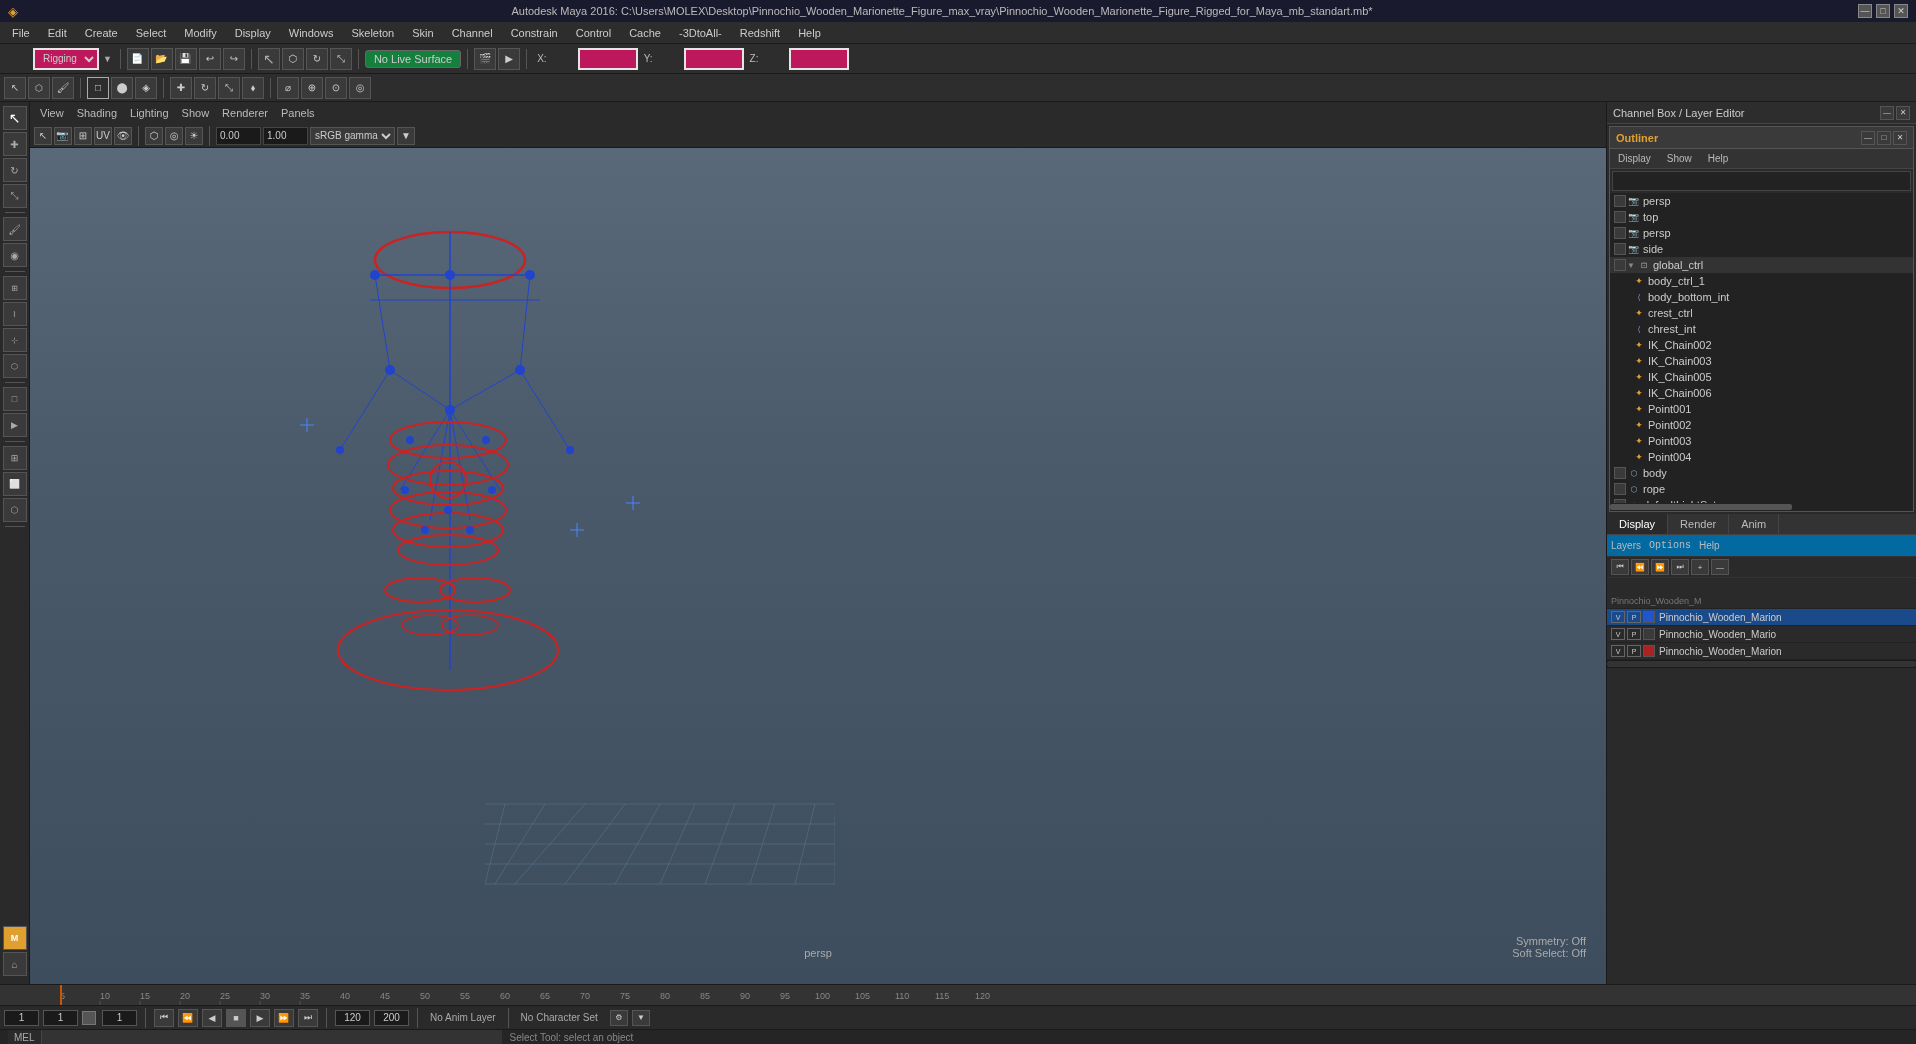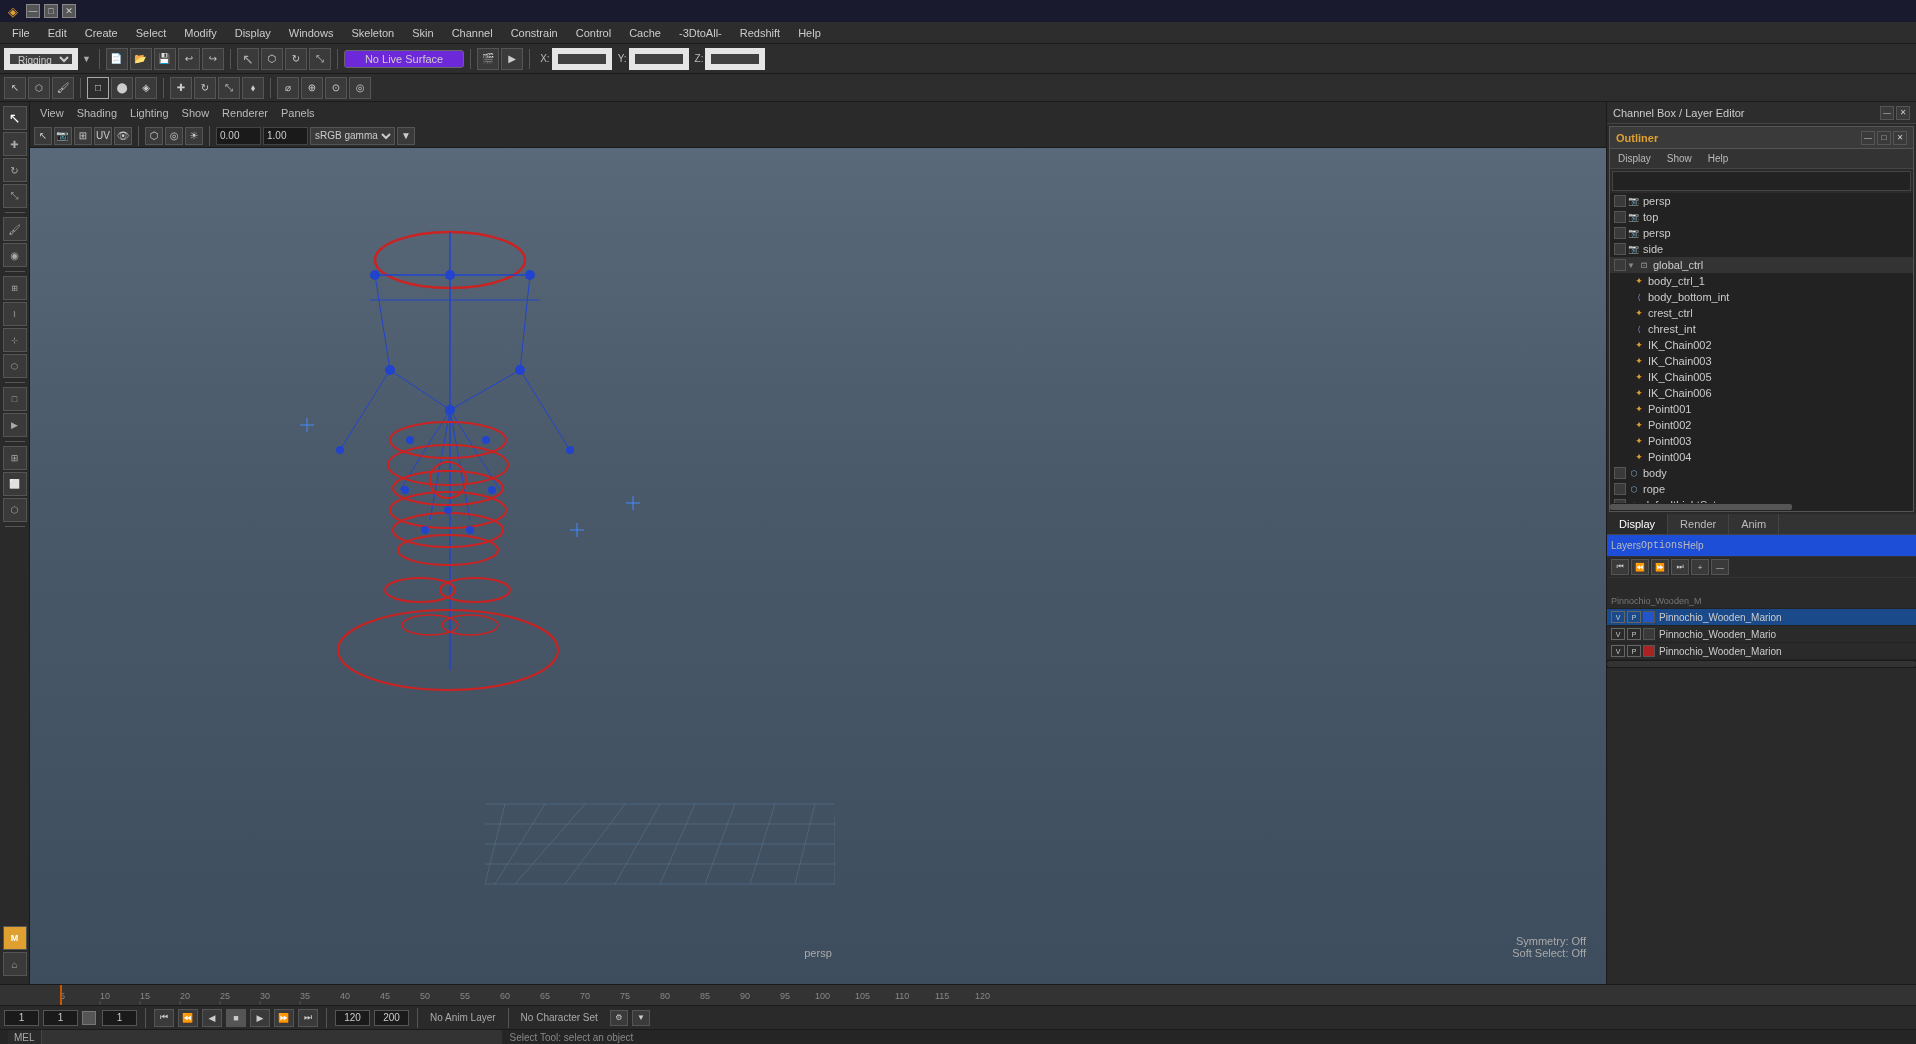--- a/index.html
+++ b/index.html
@@ -96,34 +96,35 @@
       border: 1px solid #555;
       display: flex;
       align-items: center;
       justify-content: center;
       cursor: pointer;
       color: #ccc;
       font-size: 10px;
     }
     .tb-dropdown {
       height: 22px;
-      background: #404040;
-      border: 6px solid #e5e5e5;
+      background: #be185d;
+      border: 2px solid #e5e5e5;
       color: #ccc;
       font-size: 10px;
       padding: 0 4px;
       cursor: pointer;
+      margin-left: 29px;
     }
 
     
     .no-live-surface {
-      background: #6d28d9;
+      background: #15803d;
       border: 1px solid #666;
       border-radius: 3px;
-      padding: 2px 20px;
+      padding: 2px 8px;
       color: #ccc;
       font-size: 11px;
       cursor: pointer;
     }
 
     
     #toolbar2 {
       position: absolute;
       top: 74px; left: 0; right: 0;
       height: 28px;
@@ -461,20 +462,21 @@
       position: absolute;
       background: #555;
       border-radius: 2px;
     }
   </style>
 </head>
 <body>
 
 <div id="title-bar">
   <span style="color:#e0a030; margin-right:8px; font-size:13px;">◈</span>
+  <span class="title-text">Autodesk Maya 2016: C:\Users\MOLEX\Desktop\Pinnochio_Wooden_Marionette_Figure_max_vray\Pinnochio_Wooden_Marionette_Figure_Rigged_for_Maya_mb_standart.mb*</span>
   <div class="win-controls">
     <div class="win-btn">—</div>
     <div class="win-btn">□</div>
     <div class="win-btn">✕</div>
   </div>
 </div>
 
 <div id="menu-bar">
   <span class="menu-item">File</span>
   <span class="menu-item">Edit</span>
@@ -841,21 +843,21 @@
       <div class="scroll-thumb" style="left:0; top:1px; width:60%; height:6px; background:#555;"></div>
     </div>
   </div>
 
   <div id="channel-tabs">
     <div class="channel-tab active">Display</div>
     <div class="channel-tab">Render</div>
     <div class="channel-tab">Anim</div>
   </div>
 
-  <div style="display:flex; background:#1d4ed8; border-bottom:1px solid #333; padding:0 4px; height:22px; align-items:center;">
+  <div style="display:flex; background:#0369a1; border-bottom:1px solid #333; padding:0 4px; gap:8px; height:22px; align-items:center;">
     <span style="color:#bbb; font-size:10px; cursor:pointer;">Layers</span>
     <span style="color:#bbb; font-size:10px; cursor:pointer;font-family:Liberation Mono, monospace;">Options</span>
     <span style="color:#bbb; font-size:10px; cursor:pointer;">Help</span>
   </div>
 
   <div id="layer-toolbar">
     <div class="tb-btn" style="width:18px; height:16px; font-size:8px;">⏮</div>
     <div class="tb-btn" style="width:18px; height:16px; font-size:8px;">⏪</div>
     <div class="tb-btn" style="width:18px; height:16px; font-size:8px;">⏩</div>
     <div class="tb-btn" style="width:18px; height:16px; font-size:8px;">⏭</div>

